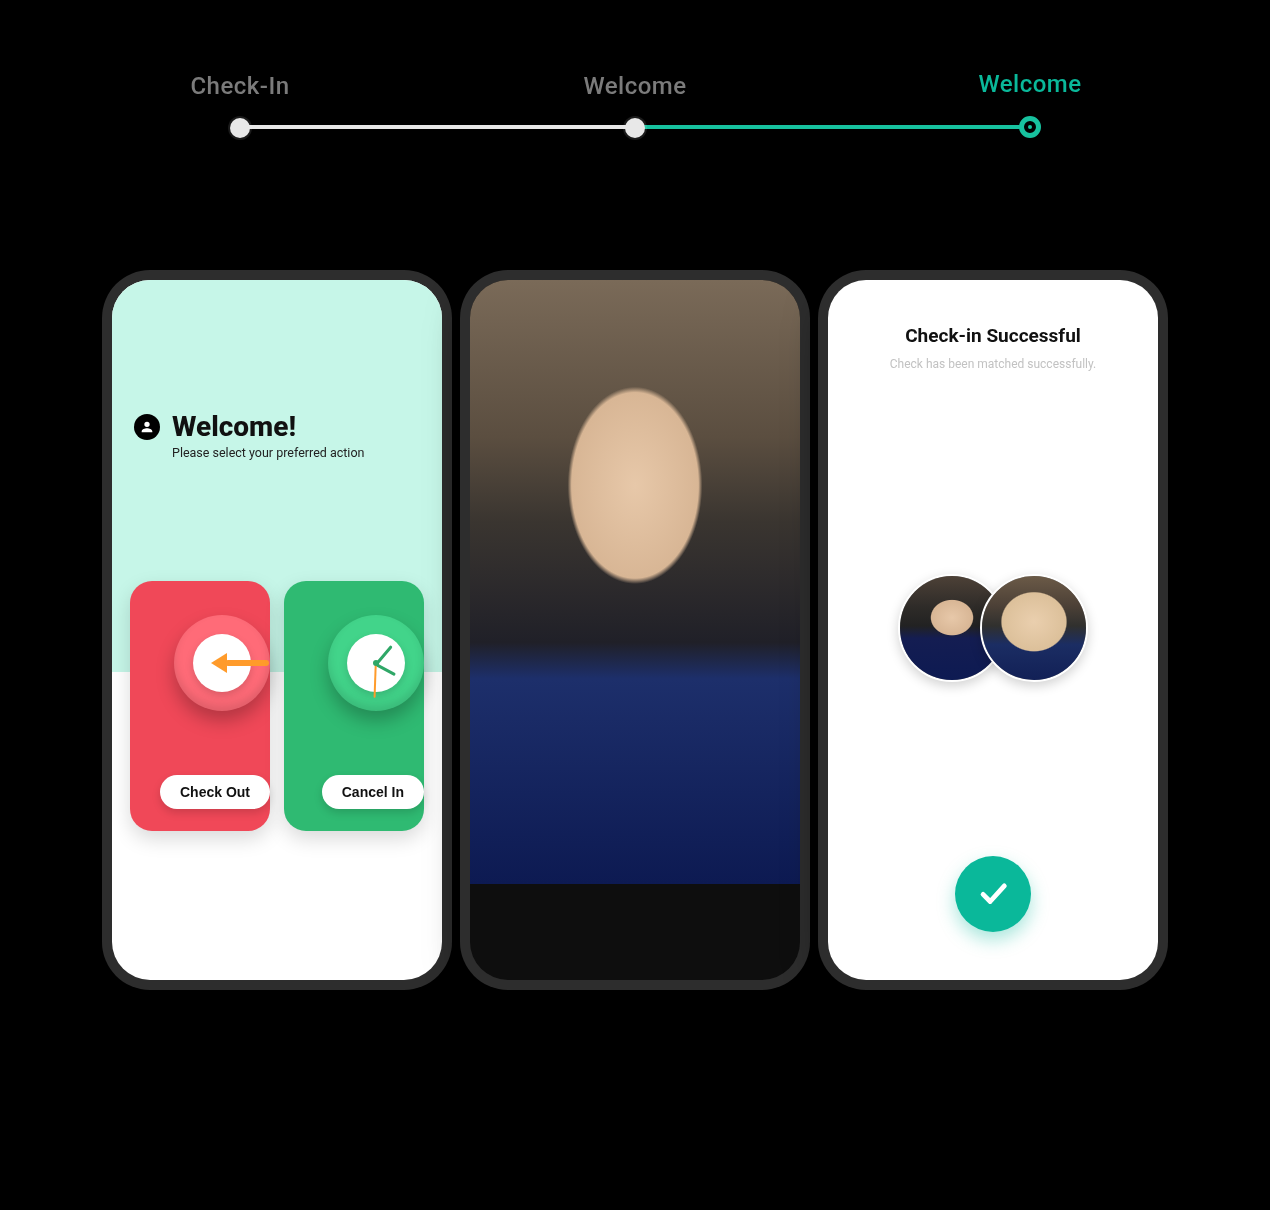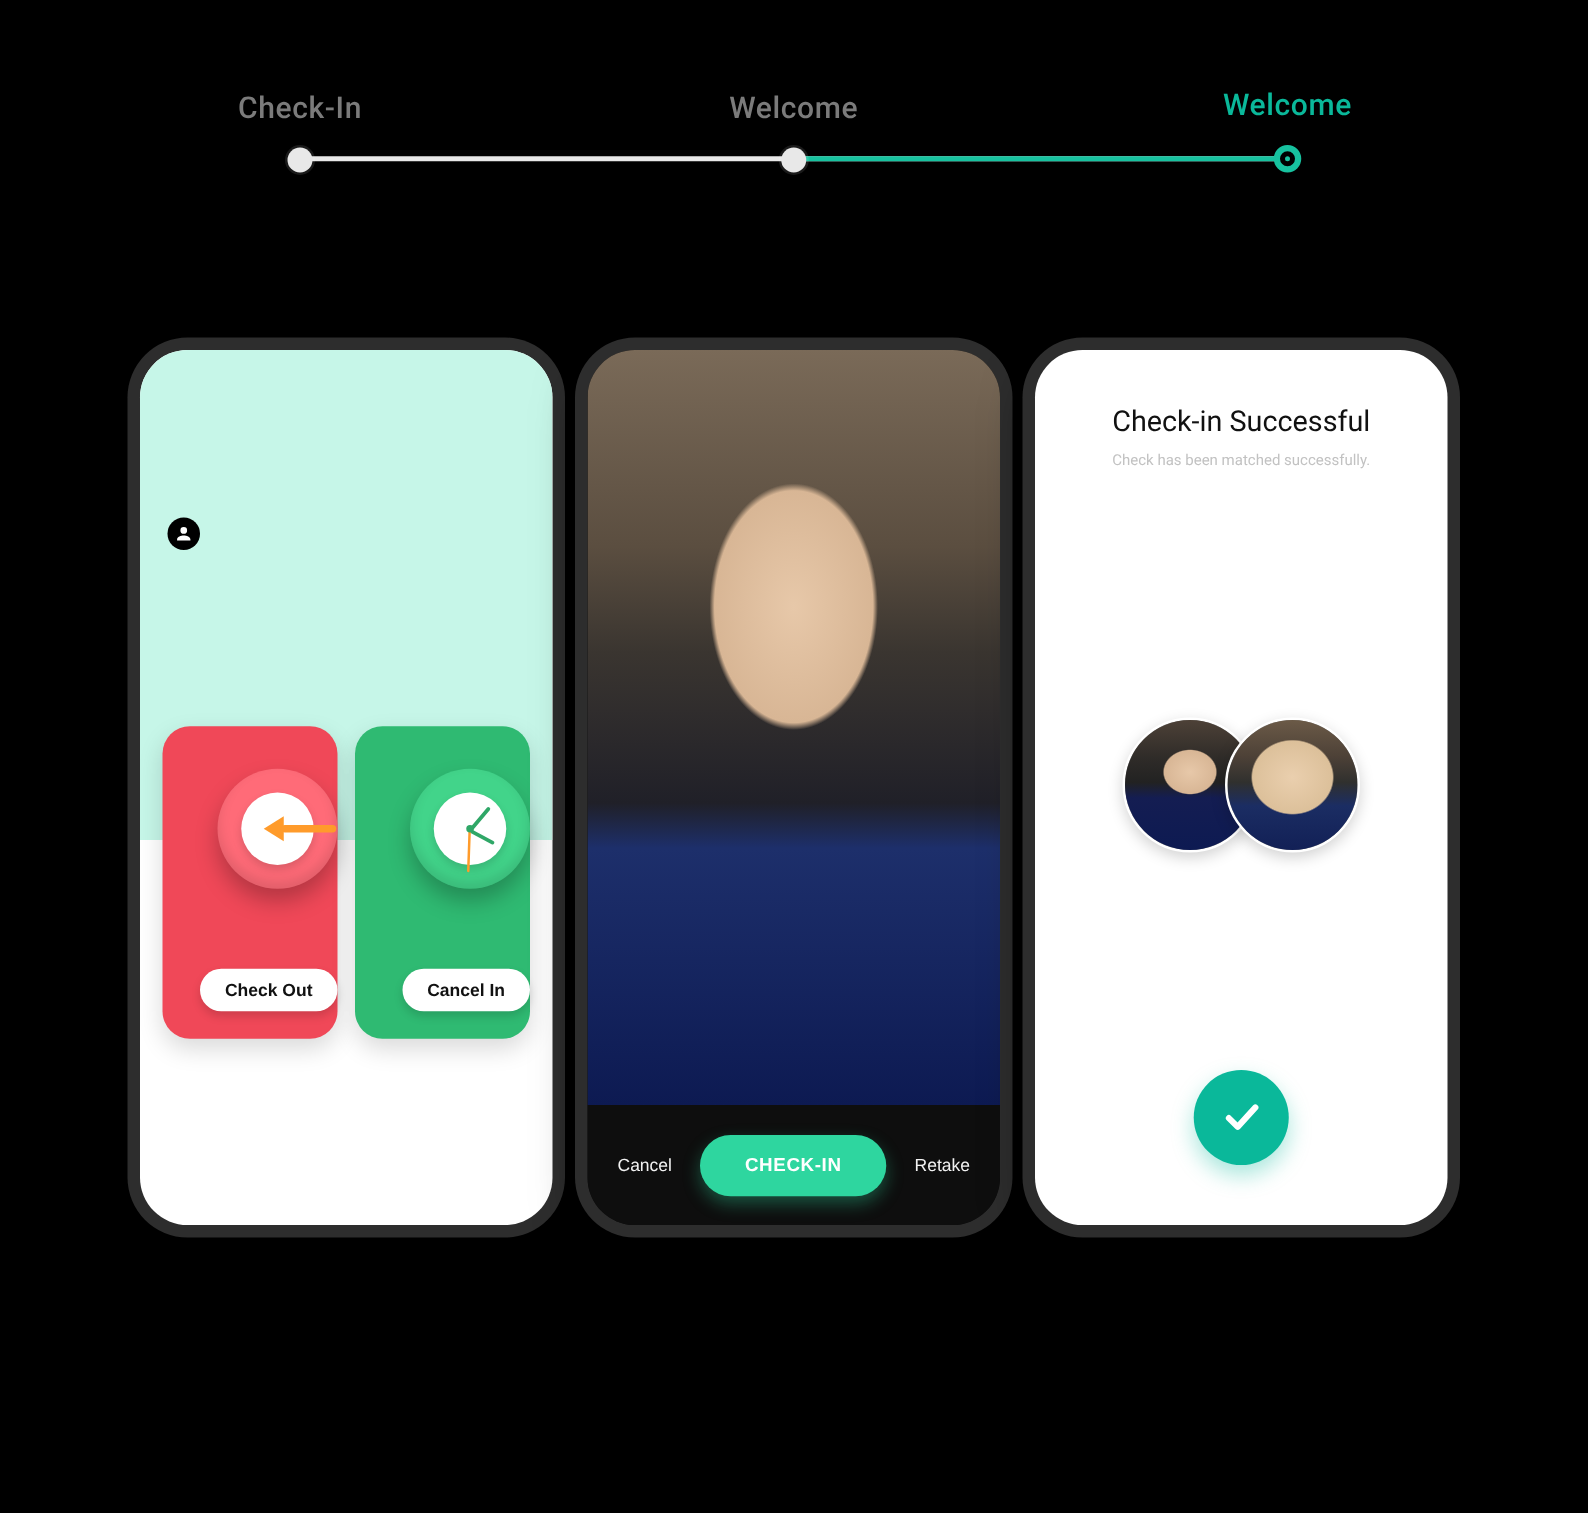--- a/index.html
+++ b/index.html
@@ -195,21 +195,21 @@
   }
   .bar-link{color:#f2f2f2;font-size:14px;background:none;border:none;cursor:pointer;padding:6px 4px;}
   .checkin-btn{
     background:#2ed69f;color:#fff;font-weight:700;font-size:15px;letter-spacing:.5px;
     border:none;border-radius:28px;padding:16px 36px;cursor:pointer;
     box-shadow:0 6px 14px rgba(46,214,159,.35);
   }
 
   
   .p3{padding:44px 22px 0;}
-  .success-title{font-size:23px;font-weight:400;text-align:center;color:#111;}
+  .success-title{font-size:19px;font-weight:700;text-align:center;color:#111;}
   .success-sub{font-size:12px;color:var(--grey-subtle);text-align:center;margin-top:8px;line-height:1.5;}
   .match{
     position:absolute;top:42%;left:0;right:0;
     display:flex;justify-content:center;
   }
   .avatar{
     width:108px;height:108px;border-radius:50%;
     border:2px solid #fff;
     background:#888;
     box-shadow:0 4px 12px rgba(0,0,0,.18);
@@ -261,20 +261,24 @@
 <div class="stage">
 
   <div class="phone">
     <div class="p1-top">
       <div class="welcome-row">
         <span class="person-icon">
           <svg viewBox="0 0 24 24">
               <path d="M12 12a4 4 0 1 0-4-4 4 4 0 0 0 4 4zm0 2c-3.3 0-8 1.6-8 4.8V20h16v-1.2C20 15.6 15.3 14 12 14z"></path>
             </svg>
         </span>
+        <div>
+          <div class="welcome-title">Welcome!</div>
+          <div class="welcome-sub">Please select your preferred action</div>
+        </div>
       </div>
     </div>
 
     <div class="p1-cards">
       <div class="action-card red">
         <div class="bubble red">
           <div class="inner">
             <span class="arrow-left"></span>
             <span class="arrow-shaft"></span>
           </div>
@@ -292,25 +296,20 @@
             </div>
           </div>
         </div>
         <button class="pill">Cancel In</button>
       </div>
     </div>
   </div>
 
   <div class="phone p2">
     <div class="camera-view"></div>
-    <div class="camera-bar">
-      <button class="bar-link">Cancel</button>
-      <button class="checkin-btn">CHECK-IN</button>
-      <button class="bar-link">Retake</button>
-    </div>
   </div>
 
   <div class="phone p3">
     <div class="success-title">Check-in Successful</div>
     <div class="success-sub">Check has been matched successfully.</div>
 
     <div class="match">
       <div class="avatar">
           <div class="face"></div>
         </div>

